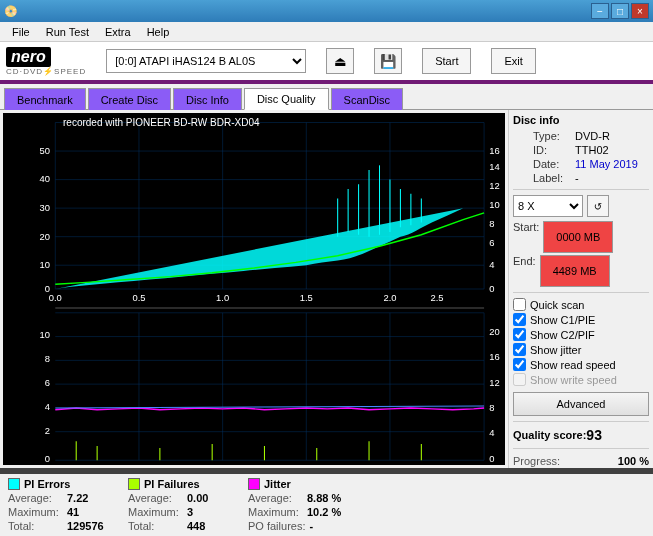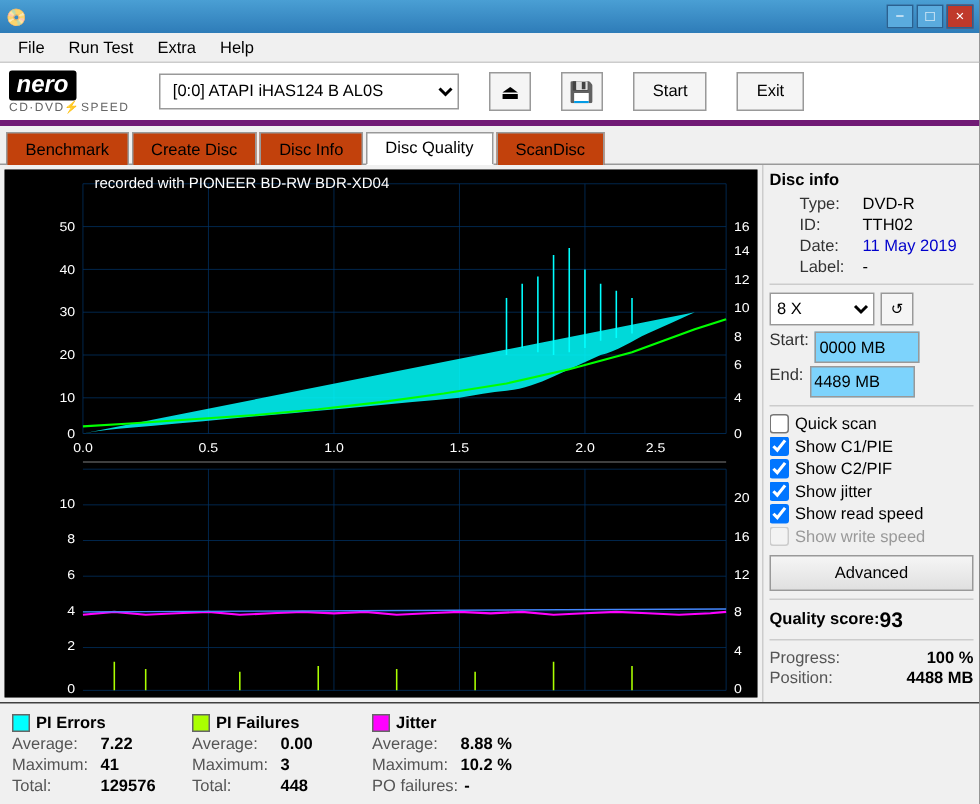--- a/index.html
+++ b/index.html
@@ -17,58 +17,58 @@
     .menu-item { padding: 2px 8px; cursor: pointer; font-size: 11px; }
     
     
     .app-header { background: white; border-bottom: 4px solid #701a75; height: 42px; display: flex; align-items: center; padding: 0 6px; gap: 20px; }
     .drive-select { height: 24px; border: 1px solid #999; padding: 0 4px; font-size: 11px; background: white; min-width: 200px; }
     .header-btn { height: 26px; width: 28px; border: 1px solid #999; background: #f5f5f5; cursor: pointer; display: flex; align-items: center; justify-content: center; }
     .start-btn { height: 26px; padding: 0 12px; border: 1px solid #999; background: #f5f5f5; cursor: pointer; font-size: 11px; }
     
     
     .tab-bar { background: #f0f0f0; border-bottom: 1px solid #999; display: flex; padding: 4px 4px 0; gap: 2px; height: 26px; }
-    .tab { padding: 2px 12px; border: 1px solid #999; border-bottom: none; background: #c2410c; cursor: pointer; font-size: 11px; height: 22px; display: flex; align-items: center; }
+    .tab { padding: 2px 12px; border: 1px solid #999; border-bottom: none; background: #8b5cf6; cursor: pointer; font-size: 11px; height: 22px; display: flex; align-items: center; }
     .tab.active { background: white; border-bottom: 1px solid white; margin-bottom: -1px; }
     
     
     .right-panel { width: 145px; padding: 4px; background: #f0f0f0; border-left: 1px solid #ccc; font-size: 11px; flex-shrink: 0; }
     
     .section-title { font-weight: bold; margin-bottom: 4px; font-size: 11px; }
     .info-row { display: flex; gap: 4px; margin-bottom: 2px; }
     .info-label { color: #333; min-width: 38px; margin-left: 20px; }
     .info-value { color: #000; }
     .info-value.date { color: #0000cc; }
     
     .divider { border-top: 1px solid #ccc; margin: 5px 0; }
     
     .settings-row { display: flex; align-items: center; gap: 4px; margin-bottom: 4px; }
     .settings-select { height: 22px; border: 1px solid #999; width: 70px; font-size: 11px; background: white; }
     .icon-btn { width: 22px; height: 22px; border: 1px solid #999; background: #f5f5f5; cursor: pointer; display: flex; align-items: center; justify-content: center; font-size: 10px; }
     
-    .mb-input { height: 21px; border: 1px solid #999; width: 70px; font-size: 11px; padding: 0 2px; text-align: left; background: #7dd3fc; }
+    .mb-input { height: 32px; border: 1px solid #999; width: 70px; font-size: 11px; padding: 0 2px; text-align: center; background: #ef4444; }
     .mb-label { color: #333; }
     
     .checkbox-row { display: flex; align-items: center; gap: 4px; margin-bottom: 2px; }
     .checkbox-row input[type="checkbox"] { width: 13px; height: 13px; }
     .checkbox-row label { font-size: 11px; }
     
     .advanced-btn { width: 100%; height: 24px; border: 1px solid #999; background: linear-gradient(to bottom, #f5f5f5, #e0e0e0); cursor: pointer; font-size: 11px; margin-top: 4px; }
     
     .quality-row { display: flex; align-items: center; margin-top: 4px; }
     .quality-label { font-weight: bold; font-size: 11px; }
     .quality-value { font-weight: bold; font-size: 14px; color: #000; }
     
     .progress-section { margin-top: 6px; }
     .progress-row { display: flex; justify-content: space-between; margin-bottom: 1px; }
     .progress-label { color: #555; }
     .progress-value { font-weight: bold; }
     
     
-    .stats-area { background: #f0f0f0; display: flex; align-items: center; padding: 4px 8px; border-top: 1px solid #404040; gap: 20px; font-size: 11px; height: 68px; }
+    .stats-area { background: #f0f0f0; display: flex; align-items: center; padding: 4px 8px; border-top: 6px solid #404040; gap: 20px; font-size: 11px; height: 68px; }
     .stat-group { display: flex; flex-direction: column; gap: 2px; min-width: 100px; }
     .stat-legend { display: flex; align-items: center; gap: 4px; font-weight: bold; }
     .legend-color { width: 12px; height: 12px; border: 1px solid #666; }
     .stat-row { display: flex; gap: 4px; }
     .stat-label { color: #555; min-width: 55px; }
     .stat-value { font-weight: bold; }
     
     
     .recorded-text { position: absolute; top: 4px; left: 60px; color: white; font-size: 10px; z-index: 10; }
   </style>

